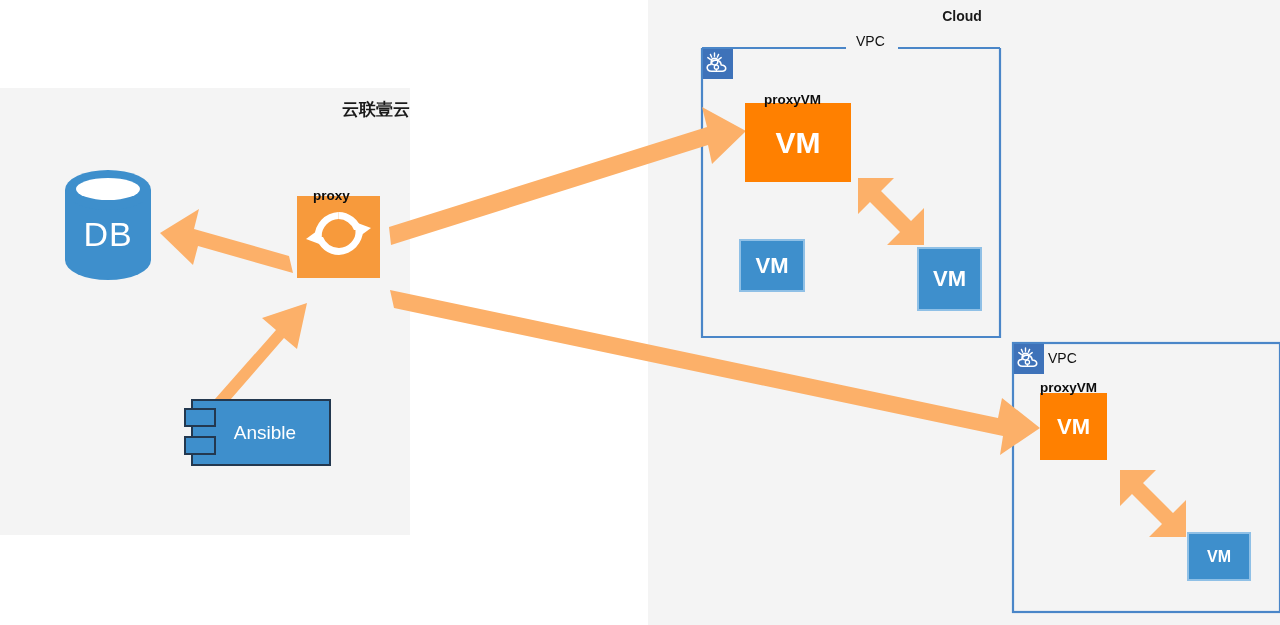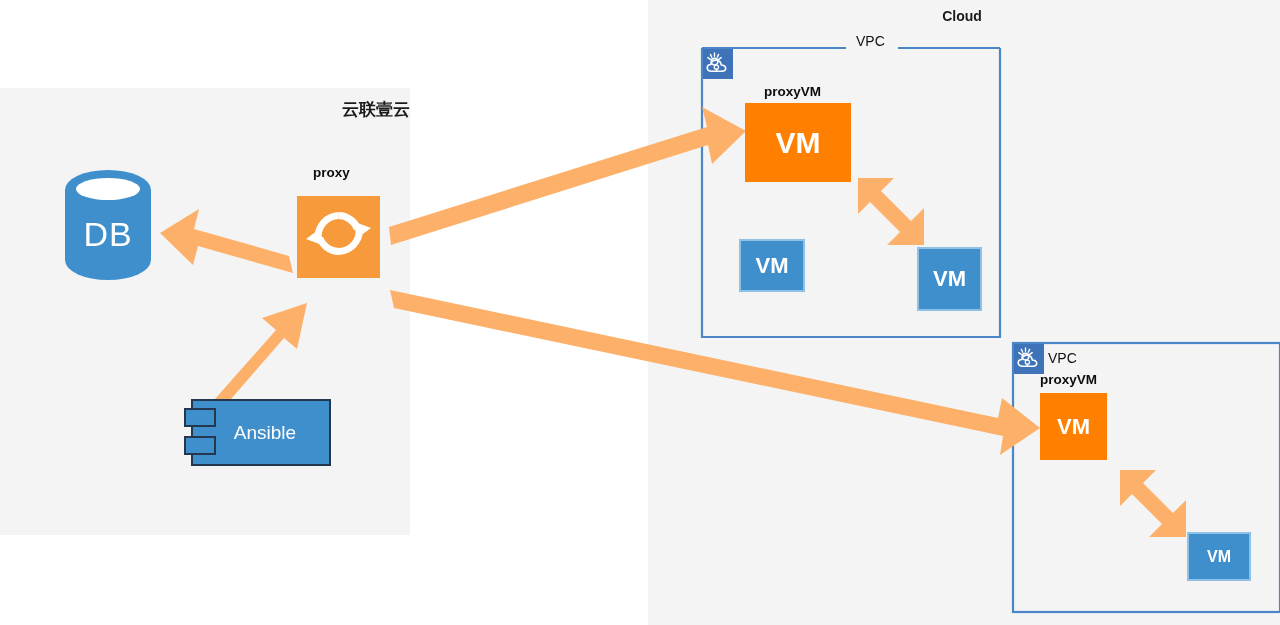--- a/index.html
+++ b/index.html
@@ -23,22 +23,23 @@
   #title-onprem{left:0px;top:98px;width:410px;text-align:right;font-size:17px;}
   #title-cloud{left:830px;top:8px;width:264px;text-align:center;font-size:14px;}
 
   
   #art{position:absolute;left:0;top:0;width:1280px;height:625px;}
 
   
   .node-label{
     position:absolute;font-weight:bold;font-size:13.5px;color:#0d0d0d;
     white-space:nowrap;
+    margin-top:8px;
   }
-  #label-proxy{left:313px;top:165px;}
+  #label-proxy{left:313px;top:180px;}
   #label-proxyvm1{left:764px;top:84px;}
   #label-proxyvm2{left:1040px;top:372px;}
 
   .vpc-label{
     position:absolute;font-size:14px;color:#111111;white-space:nowrap;
   }
   #label-vpc1{left:852px;top:33px;background:#f4f4f4;padding:0 4px;}
   #label-vpc2{left:1048px;top:350px;}
 
   

